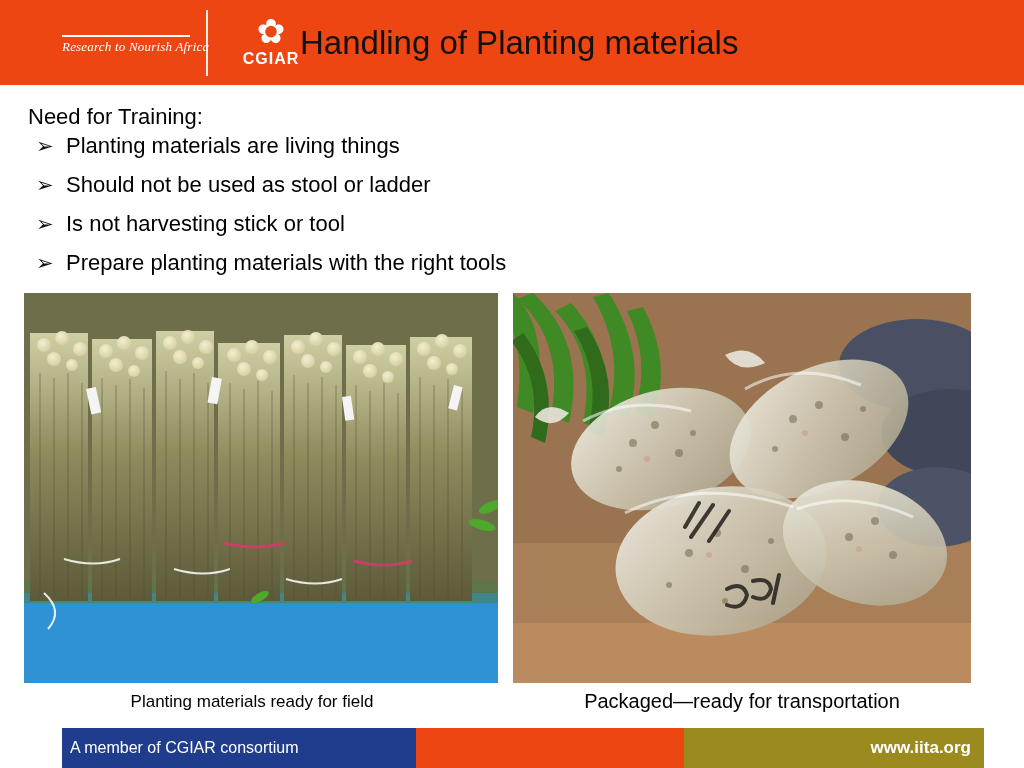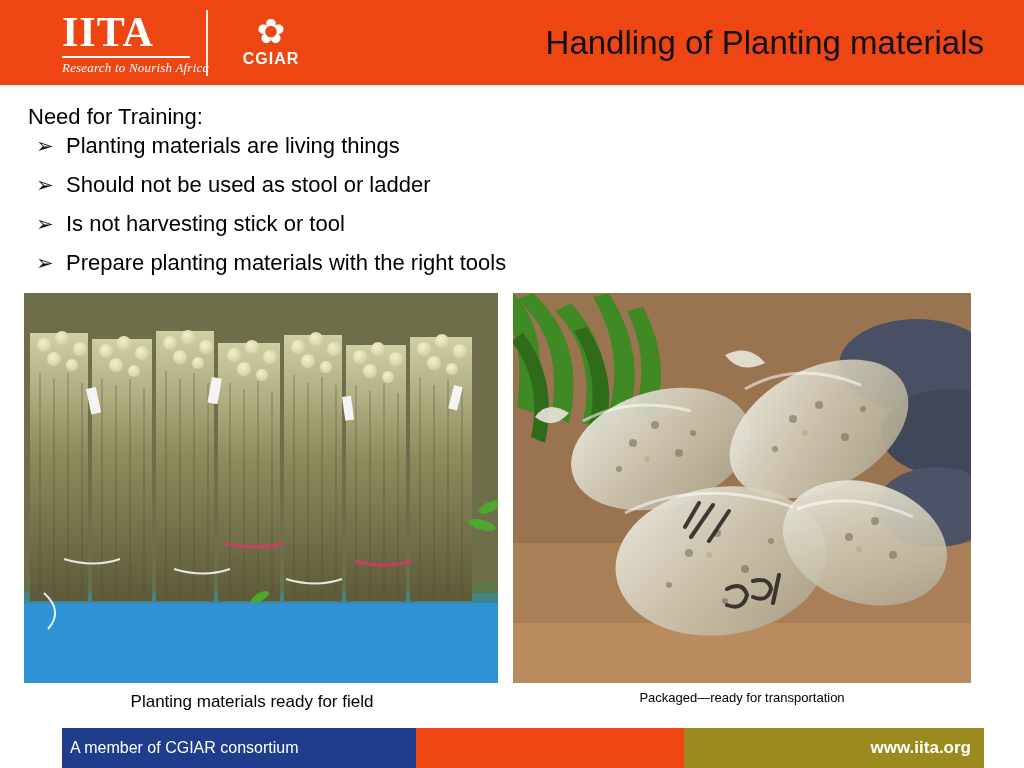--- a/index.html
+++ b/index.html
@@ -73,21 +73,21 @@
     font-family: "DejaVu Sans", sans-serif;
   }
   .cgiar-word {
     font-size: 16px;
     font-weight: bold;
     letter-spacing: 1px;
     margin-top: 2px;
   }
   .slide-title {
     flex: 1;
-    text-align: right;
+    text-align: left;
     font-size: 33px;
     color: #111111;
     font-family: "Liberation Sans", sans-serif;
     padding-right: 40px;
   }
 
   
   .lead {
     position: absolute;
     left: 28px; top: 104px;
@@ -133,21 +133,21 @@
     width: 458px; height: 390px;
     background: #8a6a4d;
   }
   .cap {
     position: absolute;
     font-size: 17px;
     color: #000;
     text-align: center;
   }
   .cap-left { left: 15px; top: 692px; width: 474px; }
-  .cap-right { left: 513px; top: 690px; width: 458px; font-size: 13px; }
+  .cap-right { left: 513px; top: 690px; width: 458px; font-size: 20px; }
 
   
   .footer {
     position: absolute;
     left: 4px; bottom: 0;
     width: 1024px; height: 40px;
     display: flex;
   }
   .footer-left {
     width: 412px; height: 40px;
@@ -177,21 +177,20 @@
   .footer-white-r { position:absolute; right:0; bottom:0; width:40px; height:40px; background:#fff; }
 </style>
 </head>
 <body>
 
 <div class="slide">
 
   <div class="header">
     <div class="logo-block">
       <div class="iita-logo">
-        <div class="iita-word">IITA</div>
         <div class="iita-rule"></div>
         <div class="iita-tag">Research to Nourish Africa</div>
       </div>
       <div class="logo-divider"></div>
       <div class="cgiar-logo">
         <div class="cgiar-mark">✿</div>
         <div class="cgiar-word">CGIAR</div>
       </div>
     </div>
     <div class="slide-title">Handling of Planting materials</div>

